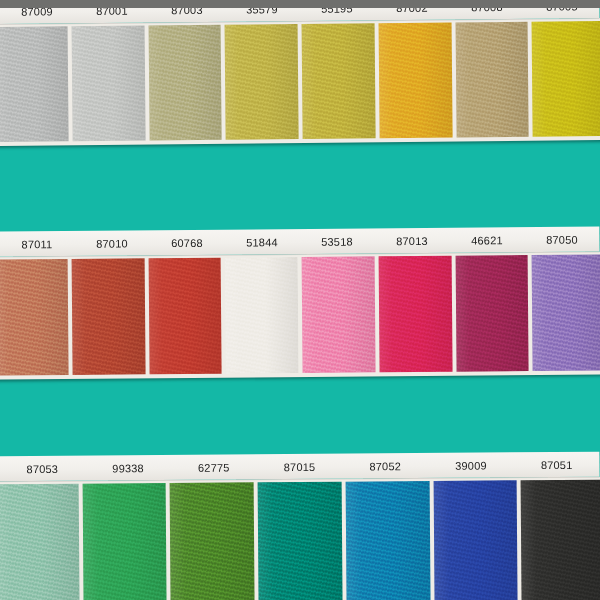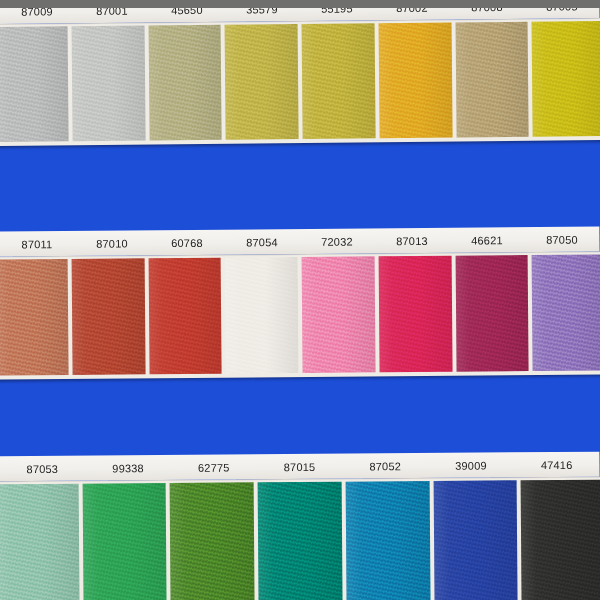--- a/index.html
+++ b/index.html
@@ -11,21 +11,21 @@
     width: 600px;
     height: 600px;
     overflow: hidden;
     font-family: "Liberation Sans", sans-serif;
   }
 
   #chart-root {
     position: relative;
     width: 600px;
     height: 500px;
-    background: #1d4ed8;
+    background: #14b8a6;
   }
 
   
   .card {
     position: absolute;
     left: 0;
     width: 600px;
     background: transparent;
   }
 
@@ -147,21 +147,21 @@
 
 <div id="chart-root">
 
   <div class="top-paper"></div>
 
   <div class="card" id="card-1">
     <div class="label-band">
       <div class="label-row" id="labels-1">
           <div class="label-cell">87009</div>
           <div class="label-cell">87001</div>
-          <div class="label-cell">45650</div>
+          <div class="label-cell">87003</div>
           <div class="label-cell">35579</div>
           <div class="label-cell">55195</div>
           <div class="label-cell">87002</div>
           <div class="label-cell">87008</div>
           <div class="label-cell">87005</div>
         </div>
     </div>
     <div class="strip-wrap">
       <div class="strip" id="strip-1">
           <div class="swatch" title="87009" style="background: rgb(185, 187, 186);"></div>
@@ -175,22 +175,22 @@
         </div>
     </div>
   </div>
 
   <div class="card" id="card-2">
     <div class="label-band">
       <div class="label-row" id="labels-2">
           <div class="label-cell">87011</div>
           <div class="label-cell">87010</div>
           <div class="label-cell">60768</div>
-          <div class="label-cell">87054</div>
-          <div class="label-cell">72032</div>
+          <div class="label-cell">51844</div>
+          <div class="label-cell">53518</div>
           <div class="label-cell">87013</div>
           <div class="label-cell">46621</div>
           <div class="label-cell">87050</div>
         </div>
     </div>
     <div class="strip-wrap">
       <div class="strip" id="strip-2">
           <div class="swatch" title="87011" style="background: rgb(192, 116, 87);"></div>
           <div class="swatch" title="87010" style="background: rgb(178, 68, 48);"></div>
           <div class="swatch" title="87014" style="background: rgb(192, 58, 46);"></div>
@@ -205,21 +205,21 @@
 
   <div class="card" id="card-3">
     <div class="label-band">
       <div class="label-row" id="labels-3">
           <div class="label-cell">87053</div>
           <div class="label-cell">99338</div>
           <div class="label-cell">62775</div>
           <div class="label-cell">87015</div>
           <div class="label-cell">87052</div>
           <div class="label-cell">39009</div>
-          <div class="label-cell">47416</div>
+          <div class="label-cell">87051</div>
         </div>
     </div>
     <div class="strip-wrap">
       <div class="strip" id="strip-3">
           <div class="swatch" title="87053" style="background: rgb(142, 194, 171);"></div>
           <div class="swatch" title="87018" style="background: rgb(43, 160, 82);"></div>
           <div class="swatch" title="87056" style="background: rgb(74, 131, 39);"></div>
           <div class="swatch" title="87015" style="background: rgb(0, 128, 111);"></div>
           <div class="swatch" title="87052" style="background: rgb(13, 124, 173);"></div>
           <div class="swatch" title="87016" style="background: rgb(37, 64, 160);"></div>

